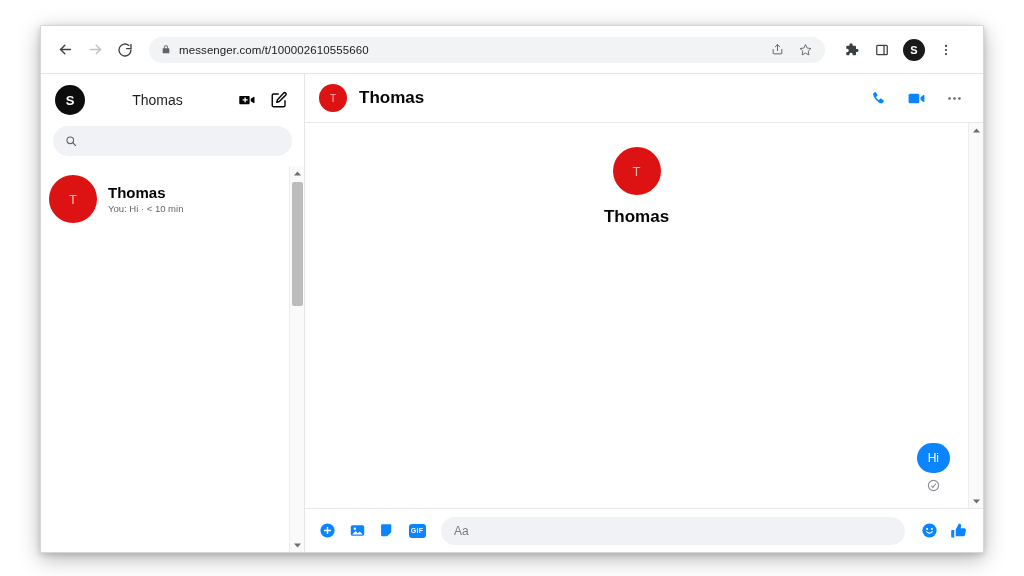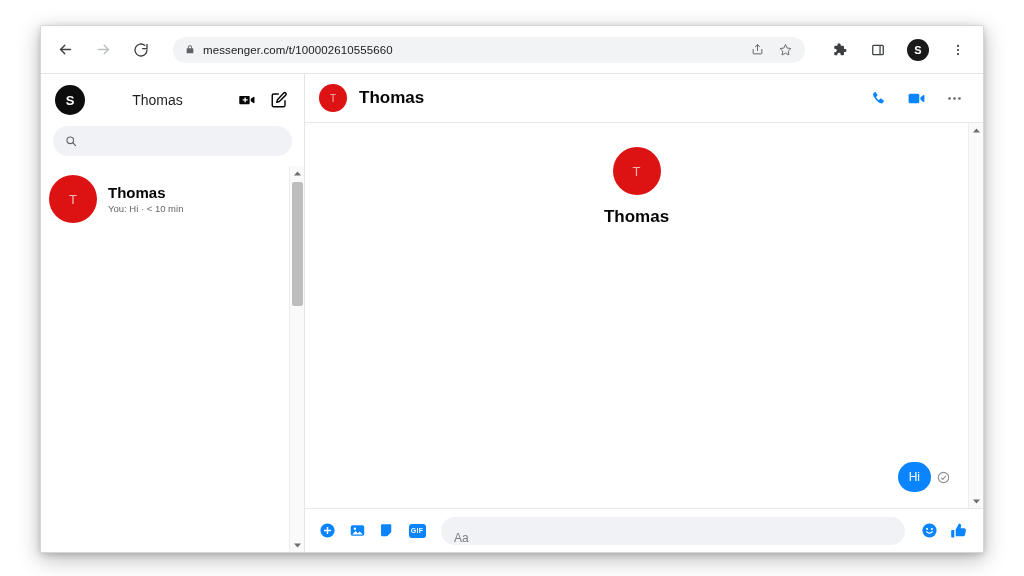--- a/index.html
+++ b/index.html
@@ -25,22 +25,22 @@
   }
 
   
   #browser-toolbar {
     height: 48px;
     min-height: 48px;
     background: #ffffff;
     border-bottom: 1px solid #e4e4e4;
     display: flex;
     align-items: center;
-    padding: 0 12px 0 10px;
-    gap: 10px;
+    padding: 0 24px 0 10px;
+    gap: 2px;
   }
   .nav-btn {
     width: 28px; height: 28px;
     display: flex; align-items: center; justify-content: center;
     color: #3c4043;
     border-radius: 50%;
   }
   .nav-btn.disabled { color: #bdc1c6; }
   .nav-btn svg { display: block; }
 
@@ -240,20 +240,21 @@
   }
   #profile-name { font-size: 17px; font-weight: bold; color: #050505; }
 
   #message-row {
     position: absolute;
     right: 18px;
     bottom: 16px;
     display: flex;
     align-items: center;
     gap: 6px;
+    flex-direction: column;
   }
   #msg-bubble {
     background: #0a84ff;
     color: #ffffff;
     border-radius: 18px;
     min-width: 30px;
     height: 30px;
     display: flex; align-items: center; justify-content: center;
     padding: 0 11px;
     font-size: 12px;
@@ -270,21 +271,21 @@
     padding: 0 14px 0 12px;
     gap: 10px;
     background: #fff;
   }
   .comp-icon { width: 20px; height: 20px; display:flex; align-items:center; justify-content:center; color:#0a84ff; flex:none; }
   #comp-input-wrap {
     flex: 1;
     height: 28px;
     background: #f0f2f5;
     border-radius: 15px;
-    display: flex; align-items: flex-end;
+    display: flex; align-items: center;
     padding: 0 13px;
     margin: 8px 4px;
     min-width: 0;
   }
   #comp-input {
     border: none; background: transparent; outline: none;
     font-family: "Liberation Sans", sans-serif;
     font-size: 12px; color: #65676b; flex:1; min-width:0; padding:0;
   }
   #comp-input::placeholder { color: #7b7e82; }

